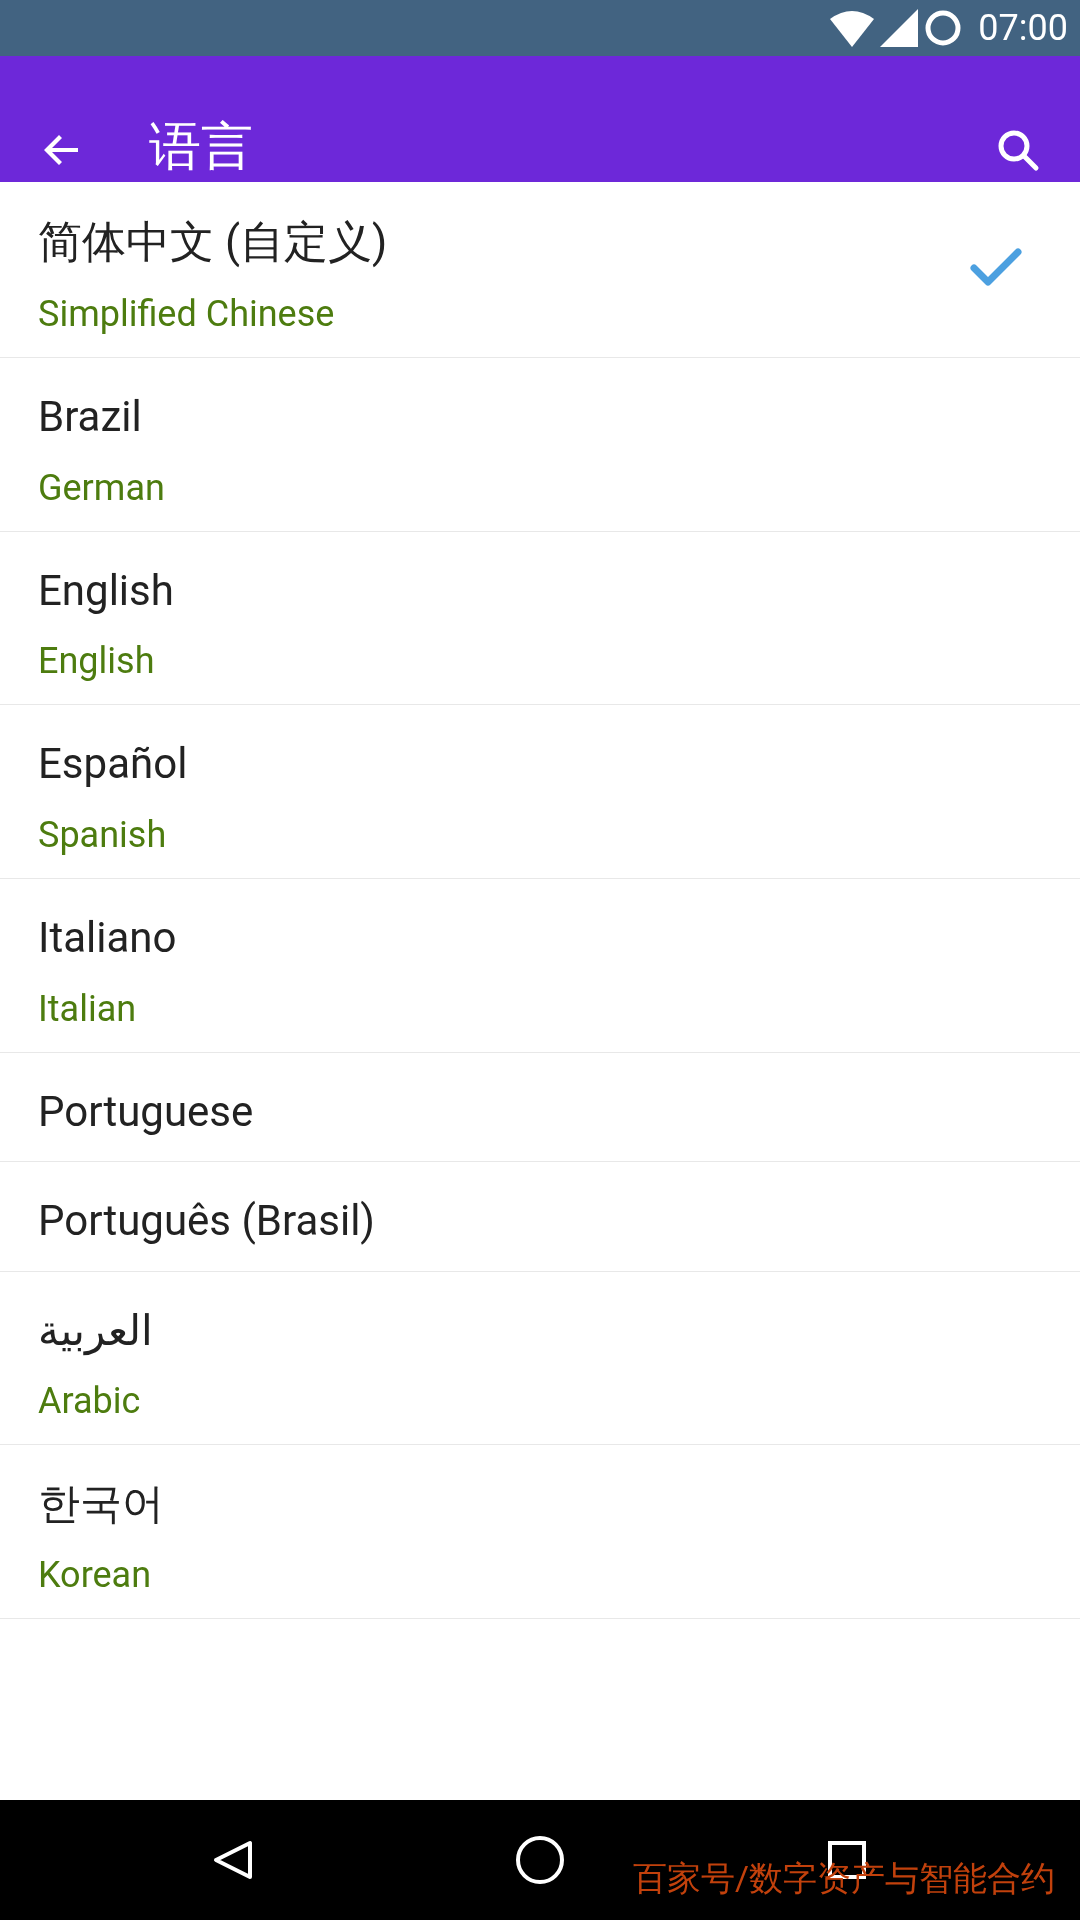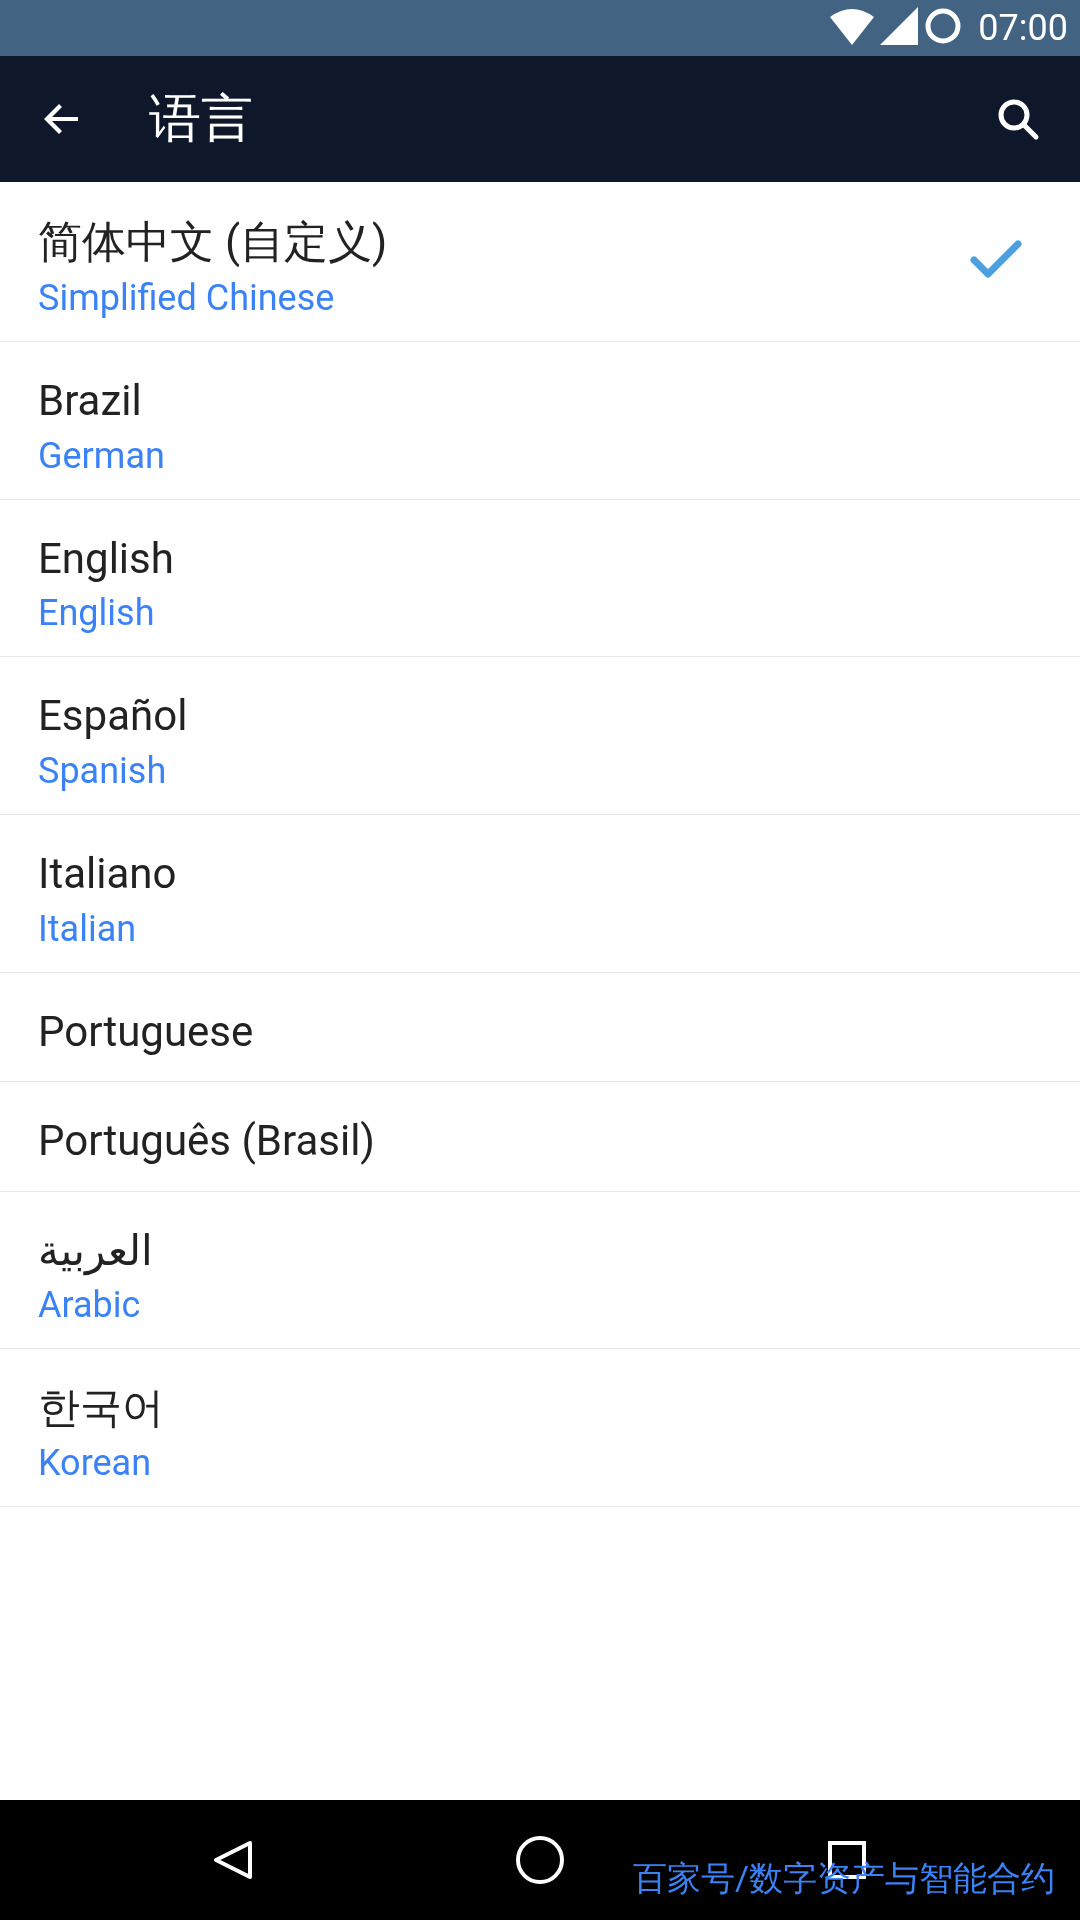--- a/index.html
+++ b/index.html
@@ -19,33 +19,33 @@
       height: 56px;
       background: #426381;
       display: flex;
       align-items: center;
       justify-content: flex-end;
       padding: 0 12px;
       color: #ffffff;
     }
     .status-icons {
       display: flex;
-      align-items: flex-start;
+      align-items: center;
       gap: 6px;
     }
     .status-time {
       font-size: 36px;
       font-weight: 400;
       margin-left: 10px;
     }
     .app-bar {
       height: 126px;
-      background: #0f172a;
-      display: flex;
-      align-items: center;
+      background: #6d28d9;
+      display: flex;
+      align-items: flex-end;
       padding: 0 20px;
       color: #ffffff;
       box-shadow: 0 3px 3px rgba(0,0,0,0.15);
     }
     .back-button {
       width: 64px;
       height: 64px;
       display: flex;
       align-items: center;
       justify-content: center;
@@ -83,23 +83,23 @@
       color: #222222;
       font-weight: 400;
       line-height: 1.3;
       margin-top: 10px;
     }
     .language-name-first {
       font-size: 44px;
     }
     .language-subtitle {
       font-size: 36px;
-      color: #3b82f6;
-      font-weight: 400;
-      margin-top: 6px;
+      color: #4d7c0f;
+      font-weight: 400;
+      margin-top: 22px;
     }
     .check-icon {
       margin-right: 20px;
     }
     .nav-bar {
       position: absolute;
       bottom: 0;
       left: 0;
       right: 0;
       height: 120px;
@@ -113,21 +113,21 @@
       width: 60px;
       height: 60px;
       display: flex;
       align-items: center;
       justify-content: center;
     }
     .watermark {
       position: absolute;
       bottom: 18px;
       right: 25px;
-      color: #3b82f6;
+      color: #c2410c;
       font-size: 34px;
       z-index: 10;
     }
   </style>
 </head>
 <body>
 
 <div class="status-bar">
   <div class="status-icons">
     <svg width="44" height="38" viewBox="0 0 44 38">

